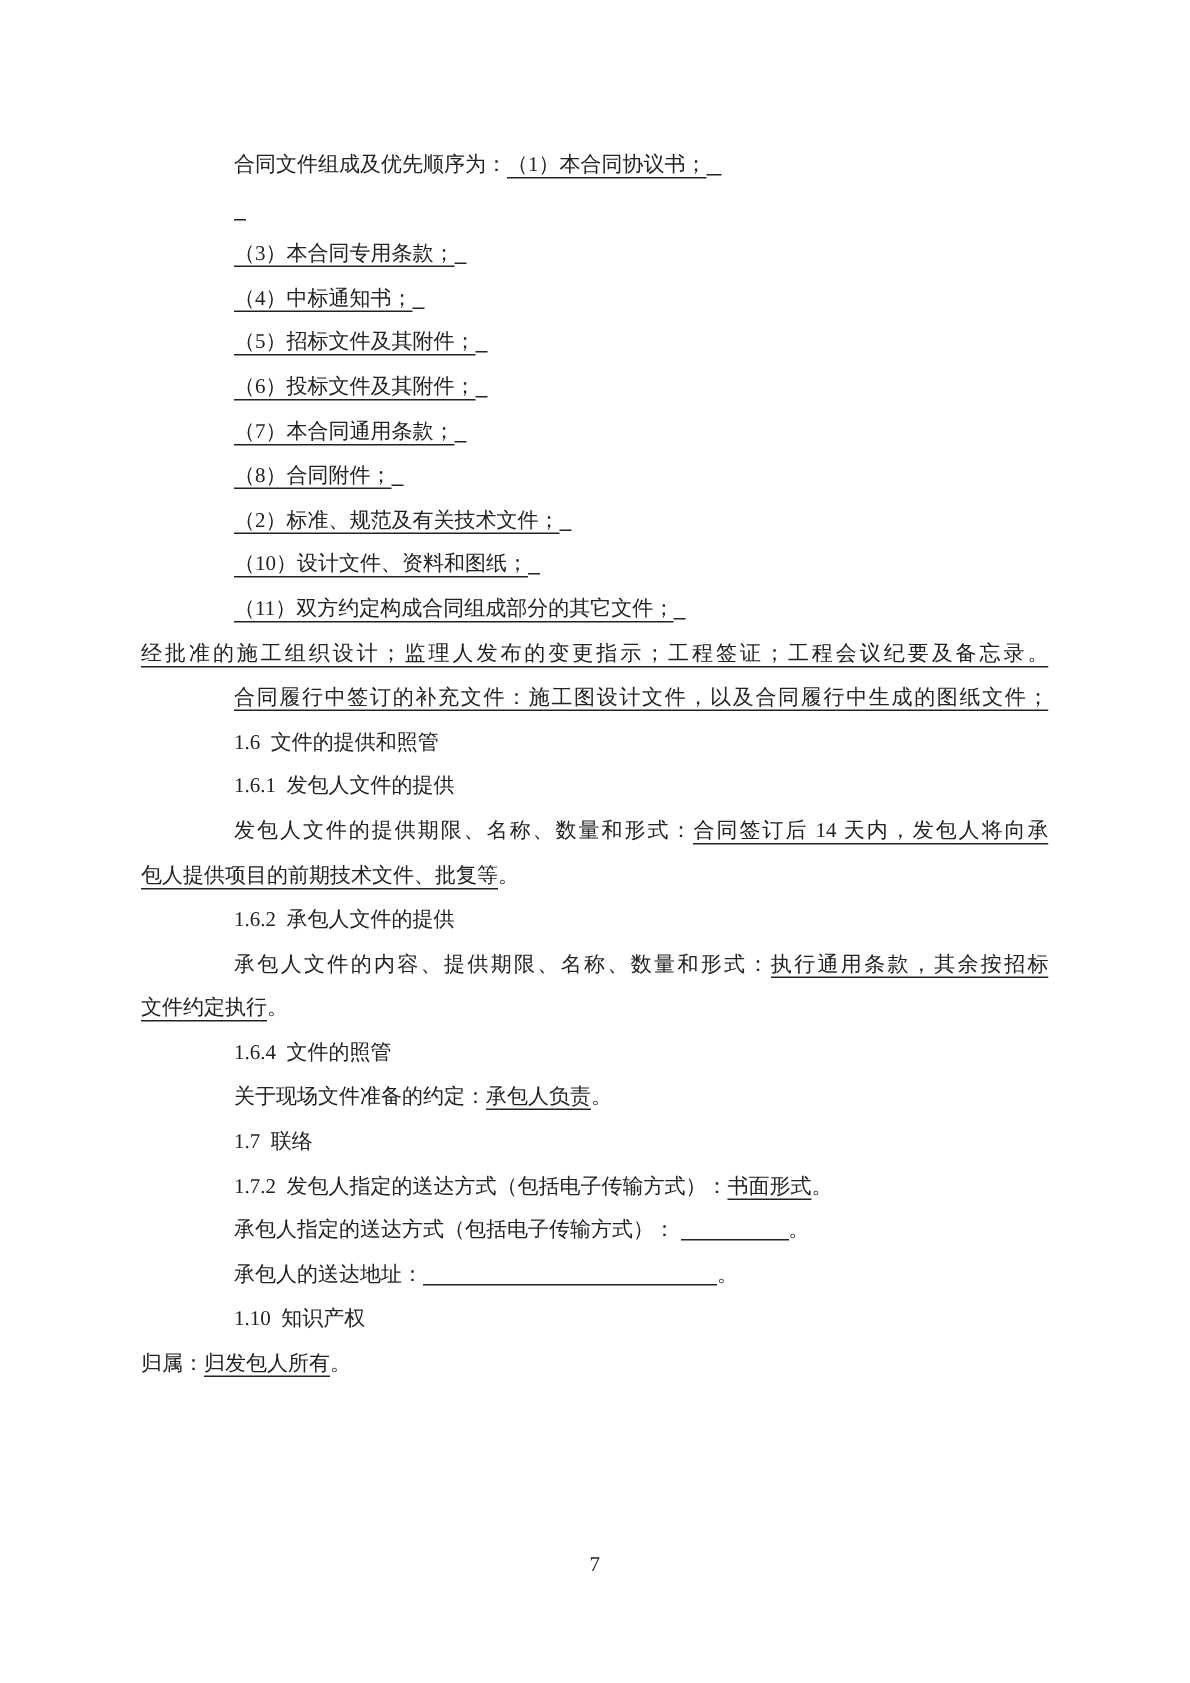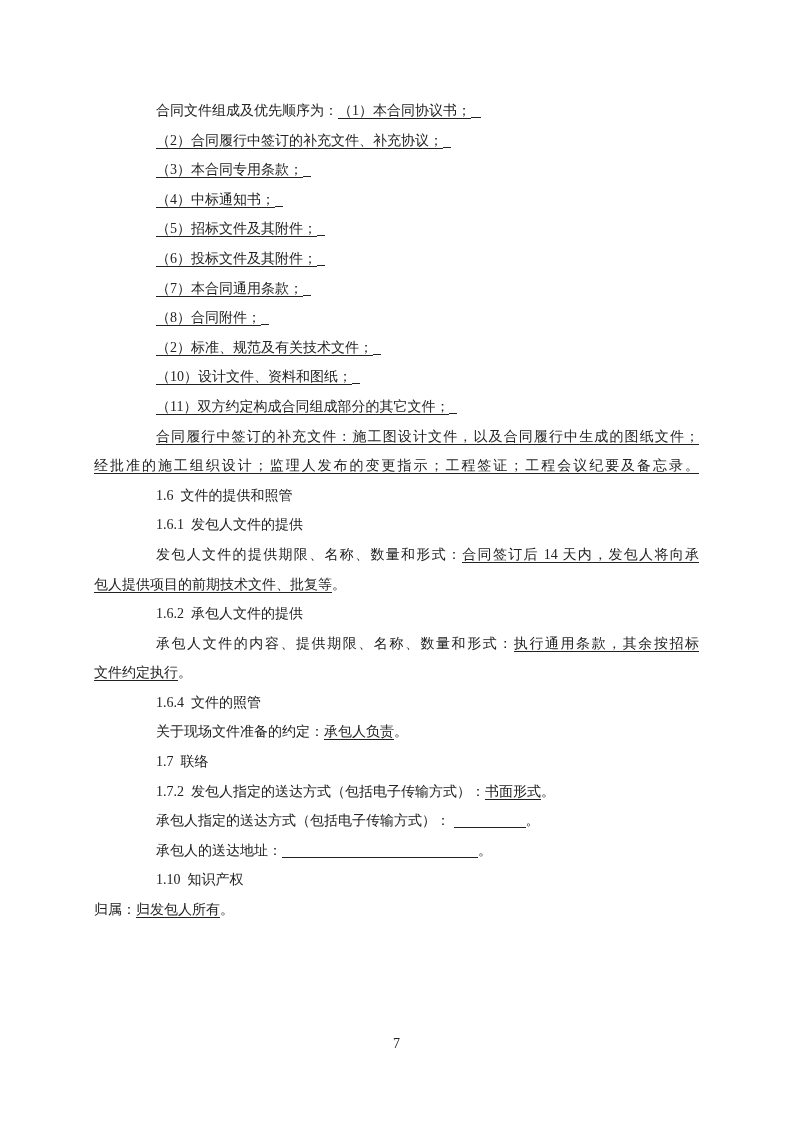--- a/index.html
+++ b/index.html
@@ -46,32 +46,32 @@
     text-align: center;
     font-size: 14px;
   }
 </style>
 </head>
 <body style="background: rgb(255, 255, 255); color: rgb(34, 34, 34);">
 
 <div class="page">
   <div class="doc">
       <div class="line indent"><span>合同文件组成及优先顺序为：</span><span class="u">（1）本合同协议书；</span><span class="blank" style="width: 10px;"></span></div>
-      <div class="line indent"><span class="u">（2）合同履行中签订的补充文件、补充协议；</span><span class="blank" style="width: 8px;"></span></div>
+      <div class="line indent"><span class="blank" style="width: 8px;"></span></div>
       <div class="line indent"><span class="u">（3）本合同专用条款；</span><span class="blank" style="width: 8px;"></span></div>
       <div class="line indent"><span class="u">（4）中标通知书；</span><span class="blank" style="width: 8px;"></span></div>
       <div class="line indent"><span class="u">（5）招标文件及其附件；</span><span class="blank" style="width: 8px;"></span></div>
       <div class="line indent"><span class="u">（6）投标文件及其附件；</span><span class="blank" style="width: 8px;"></span></div>
       <div class="line indent"><span class="u">（7）本合同通用条款；</span><span class="blank" style="width: 8px;"></span></div>
       <div class="line indent"><span class="u">（8）合同附件；</span><span class="blank" style="width: 8px;"></span></div>
       <div class="line indent"><span class="u">（2）标准、规范及有关技术文件；</span><span class="blank" style="width: 8px;"></span></div>
       <div class="line indent"><span class="u">（10）设计文件、资料和图纸；</span><span class="blank" style="width: 8px;"></span></div>
       <div class="line indent"><span class="u">（11）双方约定构成合同组成部分的其它文件；</span><span class="blank" style="width: 8px;"></span></div>
+      <div class="line fill"><span class="u">经批准的施工组织设计；监理人发布的变更指示；工程签证；工程会议纪要及备忘录。</span></div>
       <div class="line indent fill"><span class="u">合同履行中签订的补充文件：施工图设计文件，以及合同履行中生成的图纸文件；</span></div>
-      <div class="line fill"><span class="u">经批准的施工组织设计；监理人发布的变更指示；工程签证；工程会议纪要及备忘录。</span></div>
       <div class="line indent"><span>1.6&nbsp; 文件的提供和照管</span></div>
       <div class="line indent"><span>1.6.1&nbsp; 发包人文件的提供</span></div>
       <div class="line indent fill"><span>发包人文件的提供期限、名称、数量和形式：</span><span class="u">合同签订后 14 天内，发包人将向承</span></div>
       <div class="line"><span class="u">包人提供项目的前期技术文件、批复等</span><span>。</span></div>
       <div class="line indent"><span>1.6.2&nbsp; 承包人文件的提供</span></div>
       <div class="line indent fill"><span>承包人文件的内容、提供期限、名称、数量和形式：</span><span class="u">执行通用条款，其余按招标</span></div>
       <div class="line"><span class="u">文件约定执行</span><span>。</span></div>
       <div class="line indent"><span>1.6.4&nbsp; 文件的照管</span></div>
       <div class="line indent"><span>关于现场文件准备的约定：</span><span class="u">承包人负责</span><span>。</span></div>
       <div class="line indent"><span>1.7&nbsp; 联络</span></div>

